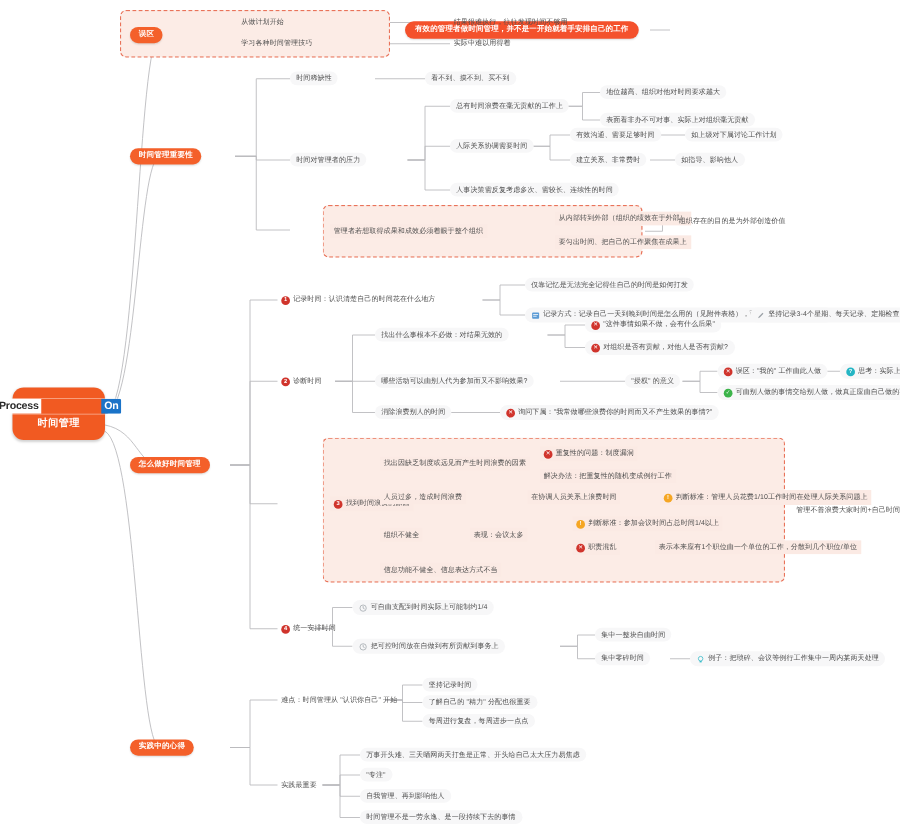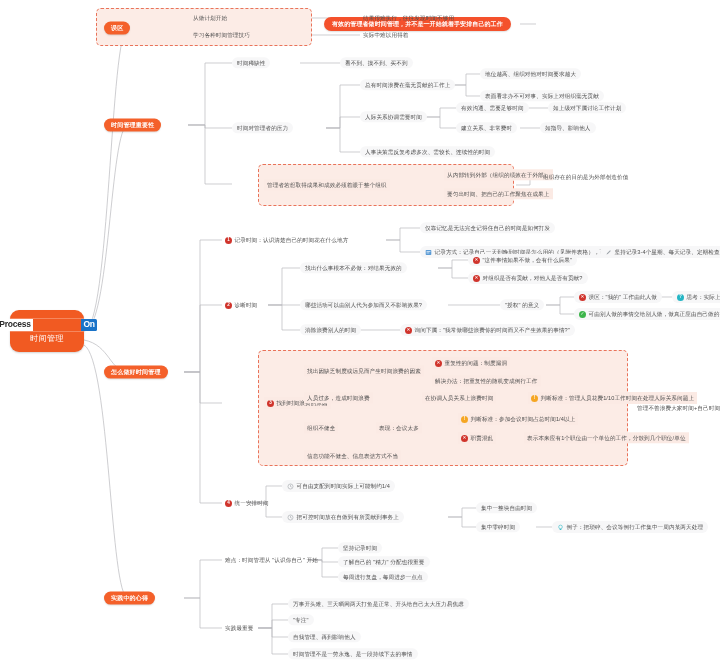--- a/index.html
+++ b/index.html
@@ -69,21 +69,21 @@
     font-size: 8.5px;
     font-weight: bold;
     padding: 0 2.5px;
     display: flex; align-items: center;
     letter-spacing: -0.2px;
     margin-left: 48px;
   }
   .root .rtitle {
     color: #ffffff;
     font-size: 8px;
-    font-weight: normal;
+    font-weight: bold;
     letter-spacing: 0.5px;
   }
 
   
   .lvl1 {
     background: #f4602a;
     color: #ffffff;
     font-weight: bold;
     font-size: 6px;
     border-radius: 8px;

